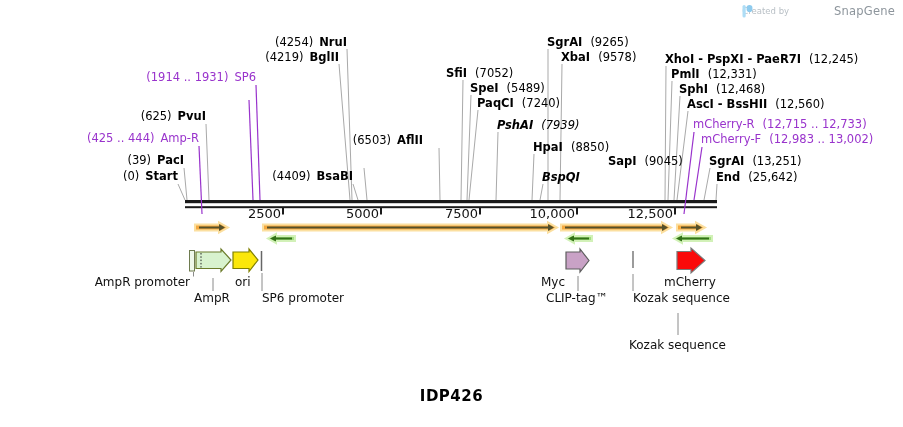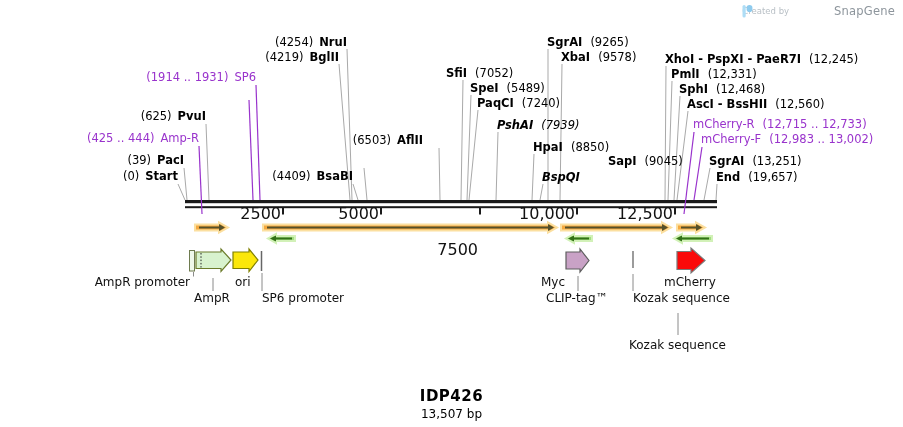--- a/index.html
+++ b/index.html
@@ -10,21 +10,21 @@
   .stage svg{position:absolute;left:0;top:0;}
   .lbl{position:absolute;white-space:nowrap;font-size:11.5px;line-height:13px;}
   .site .name{font-weight:bold;}
   .site.pos-first .name{margin-left:6px;}
   .site.name-first .pos{margin-left:8px;}
   .site.primer{color:#9933cc;}
   .site.primer .name{font-weight:normal;}
   .site.landmark .name{text-align:center;}
   .right-align{text-align:right;}
   .feat-lbl{font-size:12px;color:#111;}
-  .ruler-lbl{font-size:16px;color:#111;}
+  .ruler-lbl{font-size:13px;color:#111;}
   .title-block{position:absolute;left:0;right:0;text-align:center;}
   .title-name{font-size:15px;font-weight:bold;letter-spacing:.5px;}
   .title-size{font-size:12px;margin-top:2px;}
   .brand{position:absolute;top:4px;right:8px;display:flex;align-items:center;gap:5px;}
   .brand .created{font-size:8.5px;color:#b9c0c6;}
   .brand .sg{font-size:11.5px;color:#8d959c;letter-spacing:.2px;margin-left:40px;}
 </style>
 </head>
 <body>
 
@@ -172,41 +172,40 @@
   <div class="lbl site name-first" style="left:547px;top:36px;"><span class="name">SgrAI</span><span class="pos">(9265)</span></div>
   <div class="lbl site name-first" style="left:561px;top:51px;"><span class="name">XbaI</span><span class="pos">(9578)</span></div>
 
   <div class="lbl site name-first" style="left:665px;top:53px;"><span class="name">XhoI - PspXI - PaeR7I</span><span class="pos">(12,245)</span></div>
   <div class="lbl site name-first" style="left:671px;top:68px;"><span class="name">PmlI</span><span class="pos">(12,331)</span></div>
   <div class="lbl site name-first" style="left:679px;top:83px;"><span class="name">SphI</span><span class="pos">(12,468)</span></div>
   <div class="lbl site name-first" style="left:687px;top:98px;"><span class="name">AscI - BssHII</span><span class="pos">(12,560)</span></div>
   <div class="lbl site name-first primer" style="left:693px;top:118px;"><span class="name">mCherry-R</span><span class="pos">(12,715 .. 12,733)</span></div>
   <div class="lbl site name-first primer" style="left:701px;top:133px;"><span class="name">mCherry-F</span><span class="pos">(12,983 .. 13,002)</span></div>
   <div class="lbl site name-first" style="left:709px;top:155px;"><span class="name">SgrAI</span><span class="pos">(13,251)</span></div>
-  <div class="lbl site name-first landmark" style="left:716px;top:171px;"><span class="name">End</span><span class="pos">(19,657)</span></div>
+  <div class="lbl site name-first landmark" style="left:716px;top:171px;"><span class="name">End</span><span class="pos">(25,642)</span></div>
 
   <div class="lbl ruler-lbl right-align" style="right:622px;top:207px;">2500</div>
   <div class="lbl ruler-lbl right-align" style="right:524px;top:207px;">5000</div>
-  <div class="lbl ruler-lbl right-align" style="right:425px;top:207px;margin-top:36px;">7500</div>
+  <div class="lbl ruler-lbl right-align" style="right:425px;top:207px;">7500</div>
   <div class="lbl ruler-lbl right-align" style="right:328px;top:207px;">10,000</div>
   <div class="lbl ruler-lbl right-align" style="right:230px;top:207px;">12,500</div>
 
   <div class="lbl feat-lbl right-align" style="right:713px;top:276px;">AmpR promoter</div>
   <div class="lbl feat-lbl" style="left:235px;top:276px;">ori</div>
   <div class="lbl feat-lbl" style="left:541px;top:276px;">Myc</div>
   <div class="lbl feat-lbl" style="left:664px;top:276px;">mCherry</div>
   <div class="lbl feat-lbl" style="left:194px;top:292px;">AmpR</div>
   <div class="lbl feat-lbl" style="left:262px;top:292px;">SP6 promoter</div>
   <div class="lbl feat-lbl" style="left:546px;top:292px;">CLIP-tag™</div>
   <div class="lbl feat-lbl" style="left:633px;top:292px;">Kozak sequence</div>
   <div class="lbl feat-lbl" style="left:629px;top:339px;">Kozak sequence</div>
 
   <div class="title-block" style="top:387px;">
     <div class="title-name">IDP426</div>
-    <div class="title-size">13,507 bp</div>
   </div>
 
   <div class="brand">
     <span class="created">Created by</span>
     <svg width="11" height="14" viewBox="0 0 11 14">
       <rect x="0.5" y="1" width="3.2" height="12.5" rx="1.6" fill="#aeddf6"></rect>
       <rect x="4.6" y="1" width="5.8" height="7" rx="2.8" fill="#8ecbee"></rect>
     </svg>
     <span class="sg">SnapGene</span>
   </div>

